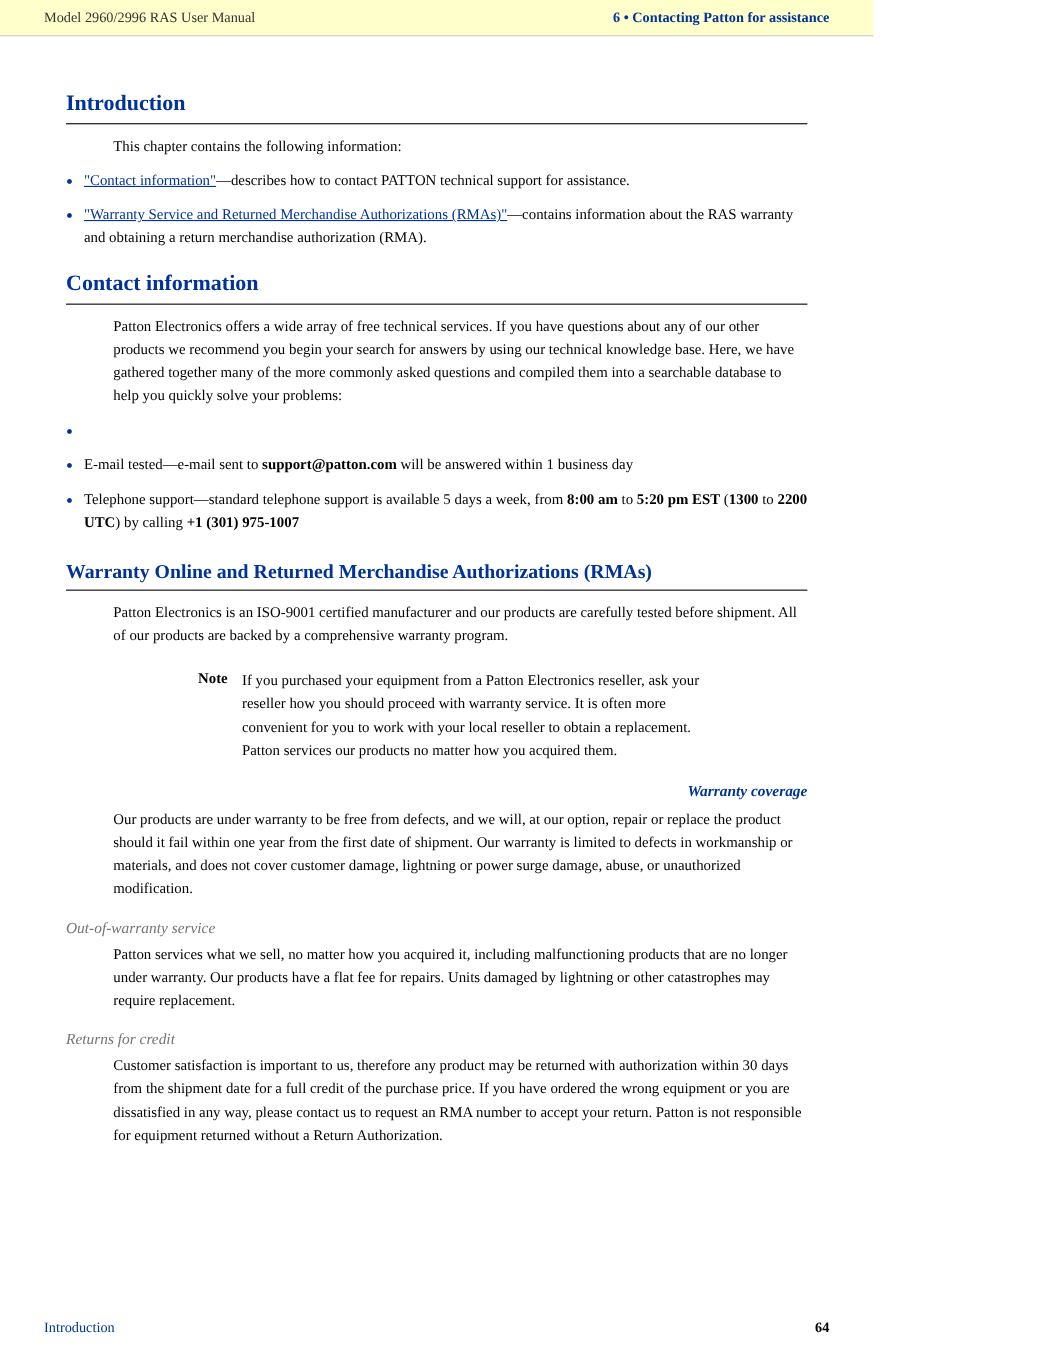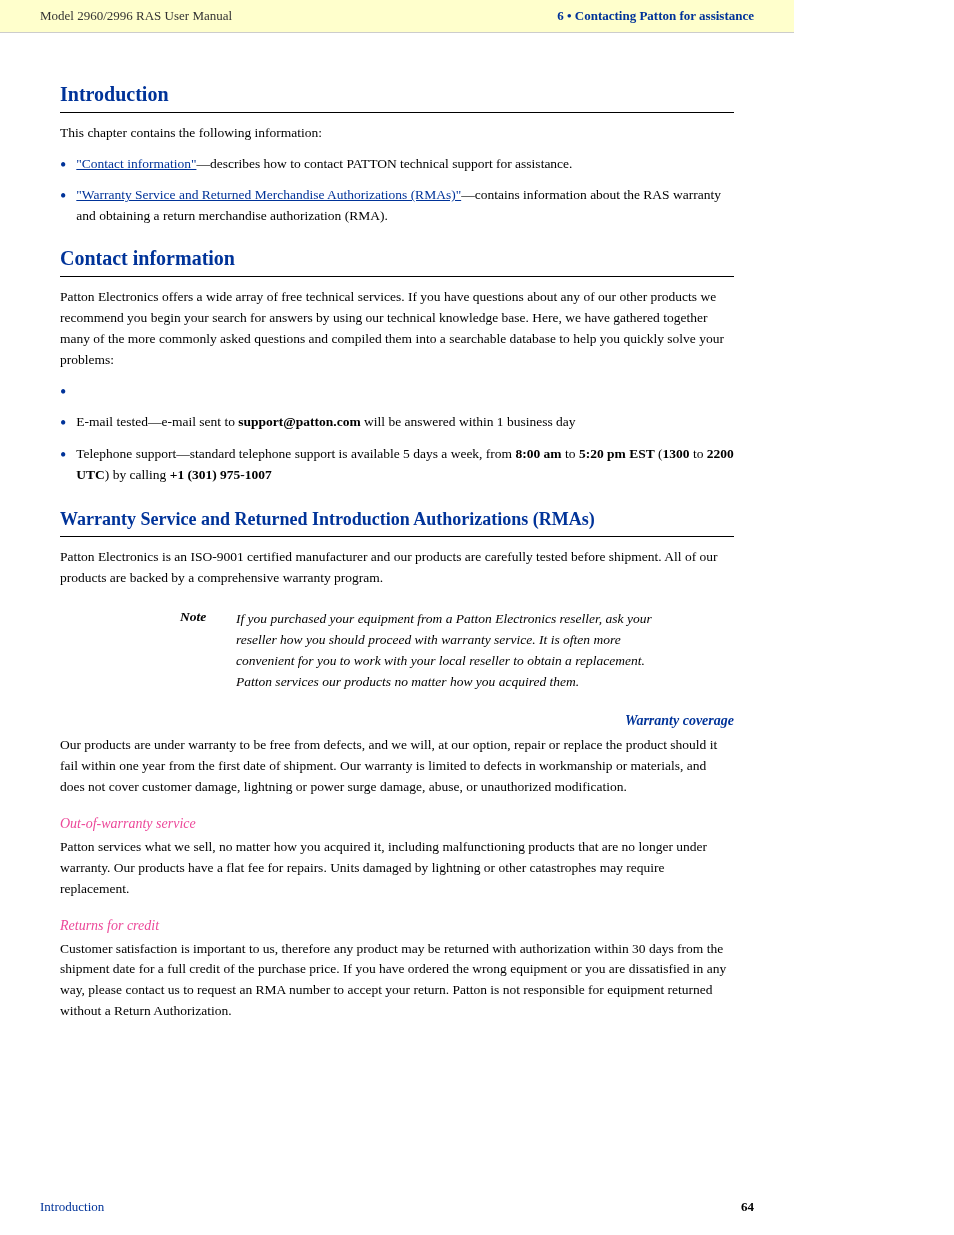--- a/index.html
+++ b/index.html
@@ -75,39 +75,40 @@
       color: #003399;
       font-style: italic;
       margin-top: 20px;
       margin-bottom: 6px;
       text-align: right;
     }
 
     .subsubsection-title {
       font-size: 14px;
       font-style: italic;
-      color: #ec4899;
+      color: #737373;
       font-weight: normal;
       margin-top: 18px;
       margin-bottom: 5px;
     }
 
     
     .section-rule {
       border: none;
       border-top: 1px solid #000;
       margin-bottom: 10px;
     }
 
     
     .para {
       font-size: 13.5px;
       line-height: 1.55;
       margin-bottom: 10px;
       color: #000;
+      margin-left: 43px;
     }
 
     
     .bullet-list {
       list-style: none;
       margin: 10px 0 10px 0;
       padding: 0;
     }
 
     .bullet-list li {
@@ -128,22 +129,21 @@
 
     .link-text {
       color: #003399;
       text-decoration: underline;
     }
 
     
     .note-box {
       display: flex;
       margin: 20px 80px 20px 120px;
-      gap: 16px;
-      font-style: italic;
+      gap: 0;
     }
 
     .note-label {
       font-weight: bold;
       font-size: 13.5px;
       color: #000;
       flex-shrink: 0;
       min-width: 40px;
     }
 
@@ -227,21 +227,21 @@
         <li>
           <span class="bullet-dot">•</span>
           <span>
             Telephone support—standard telephone support is available 5 days a week, from <strong>8:00 am</strong> to <strong>5:20 pm EST</strong> (<strong>1300</strong> to <strong>2200 UTC</strong>) by calling <strong>+1 (301) 975-1007</strong>
           </span>
         </li>
       </ul>
     </div>
 
     <div style="margin-top:20px;">
-      <div class="section-title-large">Warranty Service and Returned Introduction Authorizations (RMAs)</div>
+      <div class="section-title-large">Warranty Online and Returned Merchandise Authorizations (RMAs)</div>
       <hr class="section-rule">
       <p class="para">Patton Electronics is an ISO-9001 certified manufacturer and our products are carefully tested before shipment. All of our products are backed by a comprehensive warranty program.</p>
 
       <div class="note-box">
         <span class="note-label">Note</span>
         <span class="note-content">If you purchased your equipment from a Patton Electronics reseller, ask your reseller how you should proceed with warranty service. It is often more convenient for you to work with your local reseller to obtain a replacement. Patton services our products no matter how you acquired them.</span>
       </div>
 
       <div>
         <div class="subsection-title">Warranty coverage</div>

